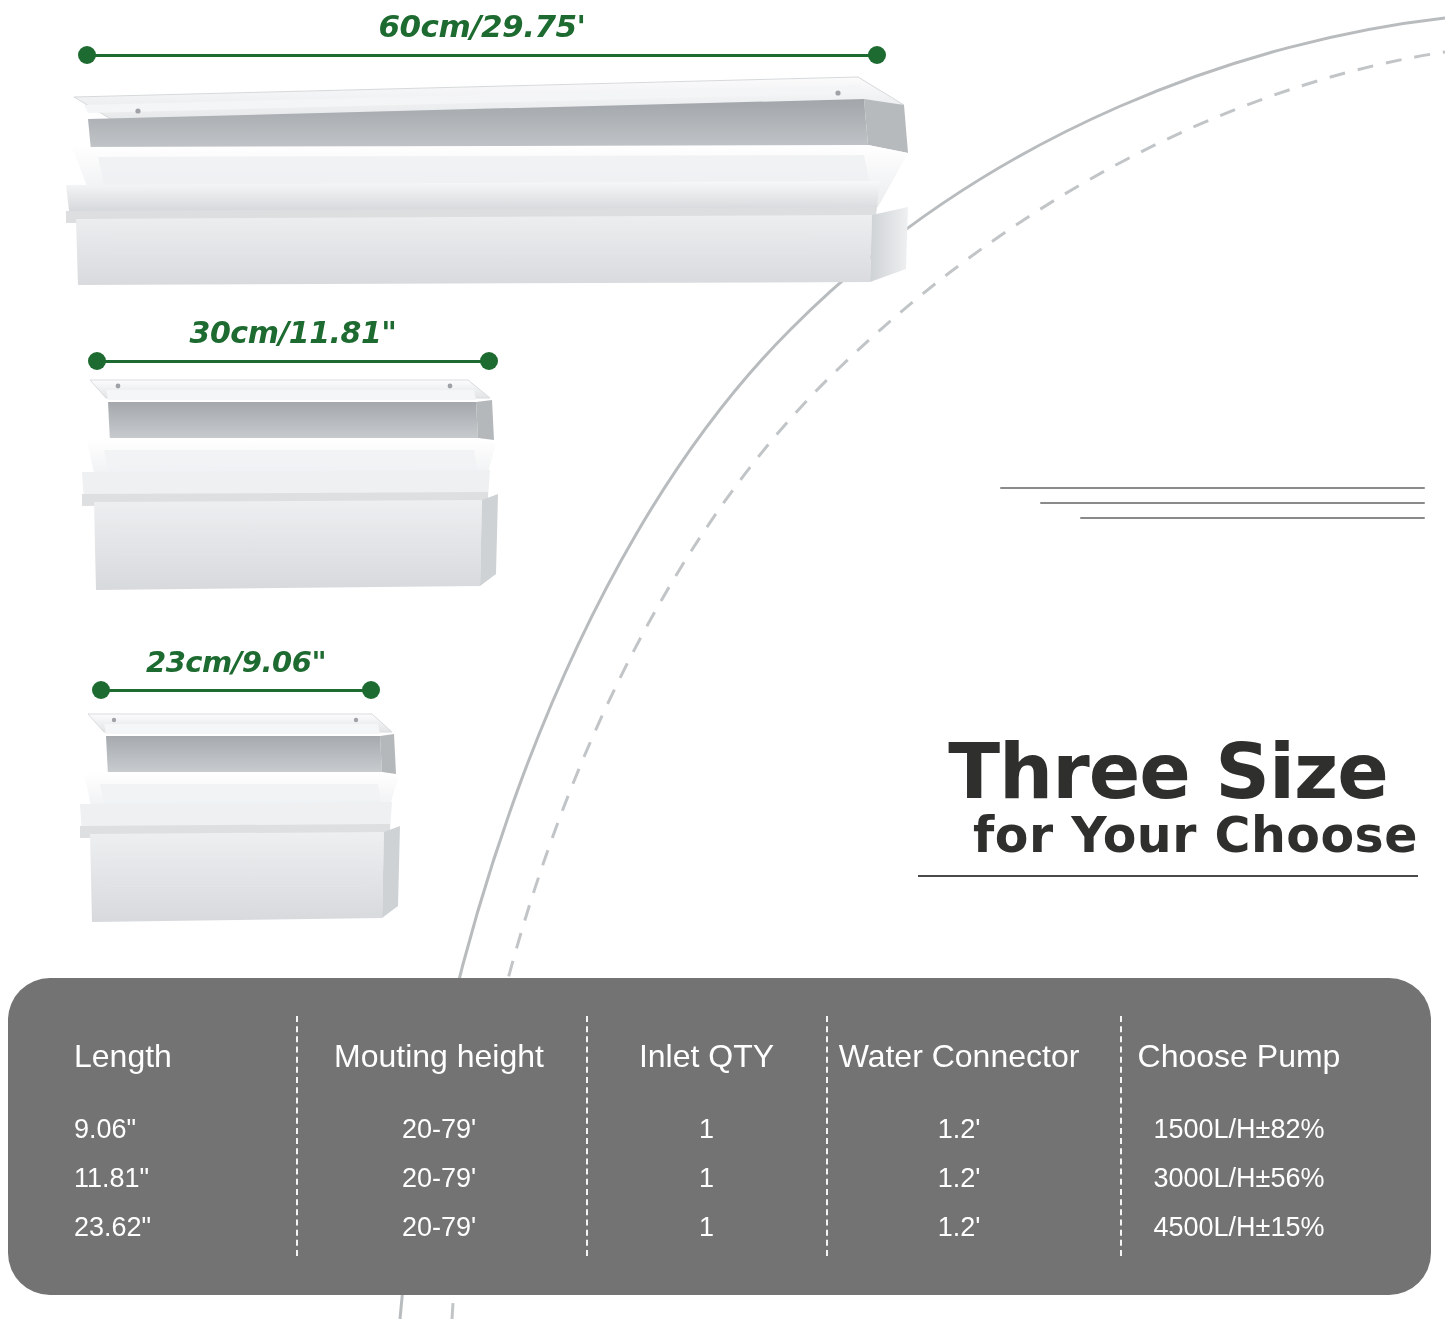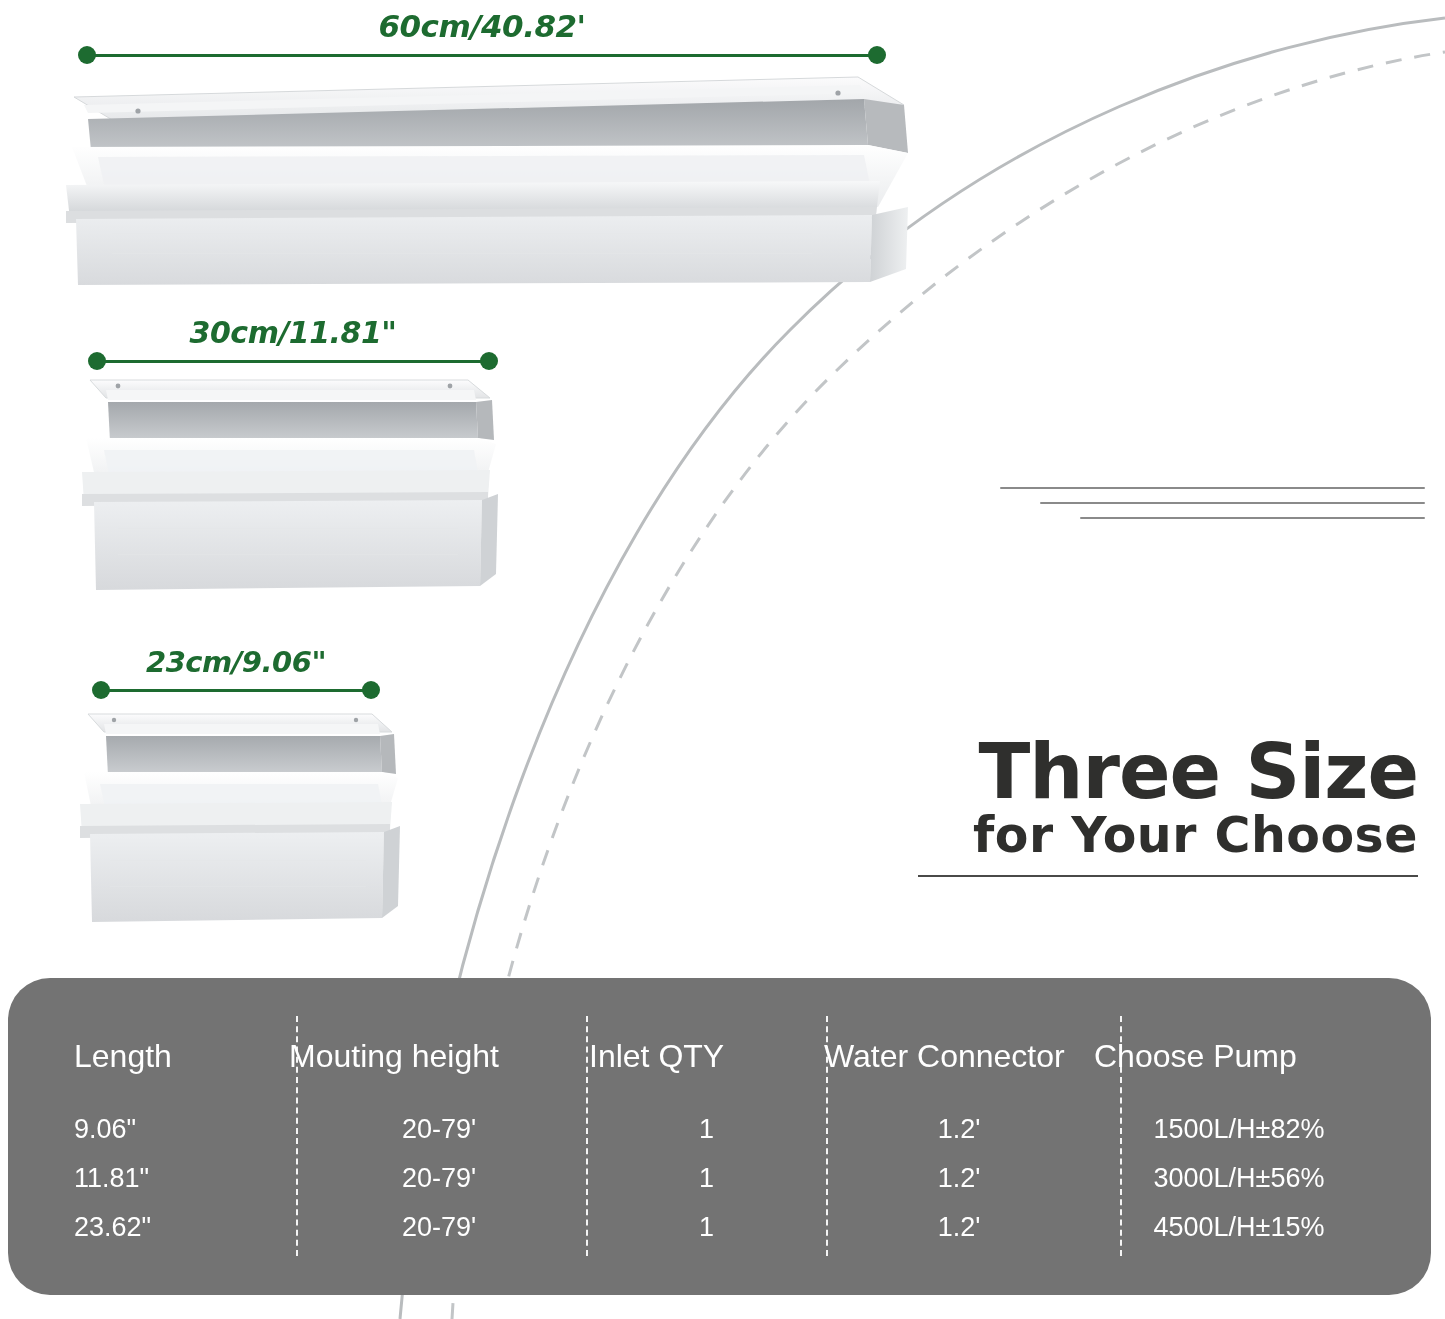--- a/index.html
+++ b/index.html
@@ -92,21 +92,21 @@
     left:918px; top:736px;
     width:500px;
   }
   .headline-l1{
     font-family:"DejaVu Sans",sans-serif;
     font-weight:bold;
     font-size:76px;
     line-height:0.95;
     color:#2f2f2d;
     letter-spacing:-1px;
-    text-align:right;
+    text-align:center;
   }
   .headline-l2{
     font-family:"DejaVu Sans",sans-serif;
     font-weight:bold;
     font-size:49px;
     line-height:1.15;
     color:#2f2f2d;
     letter-spacing:0.5px;
     text-align:right;
   }
@@ -137,21 +137,21 @@
     top:60px;
     width:1310px;
     border-collapse:collapse;
     table-layout:fixed;
   }
   table.spec th{
     color:#ffffff;
     font-size:32px;
     font-weight:normal;
     padding:0 0 30px 0;
-    text-align:left;
+    text-align:center;
     white-space:nowrap;
     font-family:"Liberation Sans",sans-serif;
   }
   table.spec td{
     color:#ffffff;
     font-size:27px;
     font-weight:normal;
     padding:9px 0;
     text-align:center;
     white-space:nowrap;
@@ -308,21 +308,21 @@
     <polygon points="22,84 300,84 306,116 30,120" fill="#f0f2f4" opacity=".92"></polygon>
     <polygon points="2,104 314,102 312,130 4,134" fill="#eef0f1"></polygon>
     <polygon points="2,126 312,124 312,134 2,138" fill="#dddfe1"></polygon>
     <polygon points="12,134 306,132 304,218 14,222" fill="url(#bodyS)"></polygon>
     <polygon points="306,132 322,126 320,206 304,218" fill="#cfd2d5"></polygon>
     <rect x="32" y="160" width="256" height="1" fill="#e5e7e9"></rect>
     <rect x="32" y="186" width="256" height="1" fill="#e2e4e6"></rect>
   </svg>
 
   <div class="dim" id="dim-large">
-    <div class="dim-label">60cm/40.82'</div>
+    <div class="dim-label">60cm/29.75'</div>
     <div class="dim-line-wrap">
       <span class="dim-dot left"></span>
       <span class="dim-rule"></span>
       <span class="dim-dot right"></span>
     </div>
   </div>
 
   <div class="dim" id="dim-medium">
     <div class="dim-label">30cm/11.81"</div>
     <div class="dim-line-wrap">

